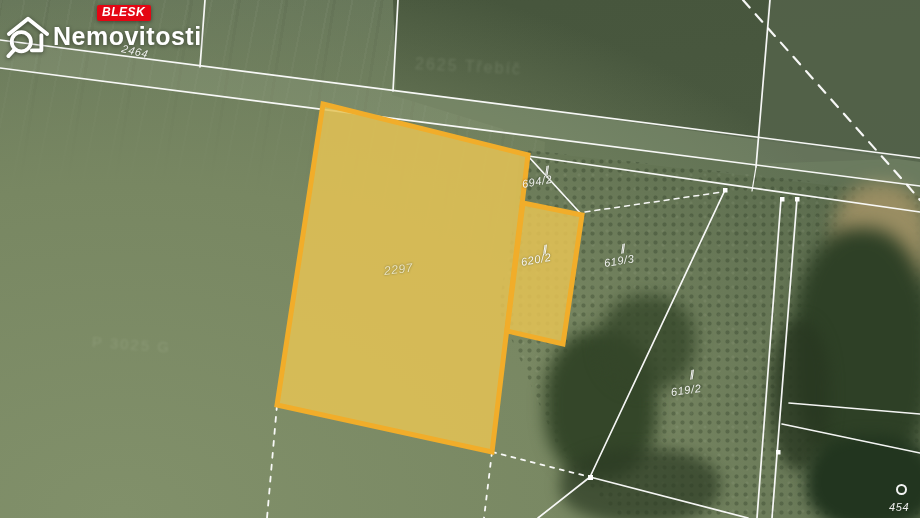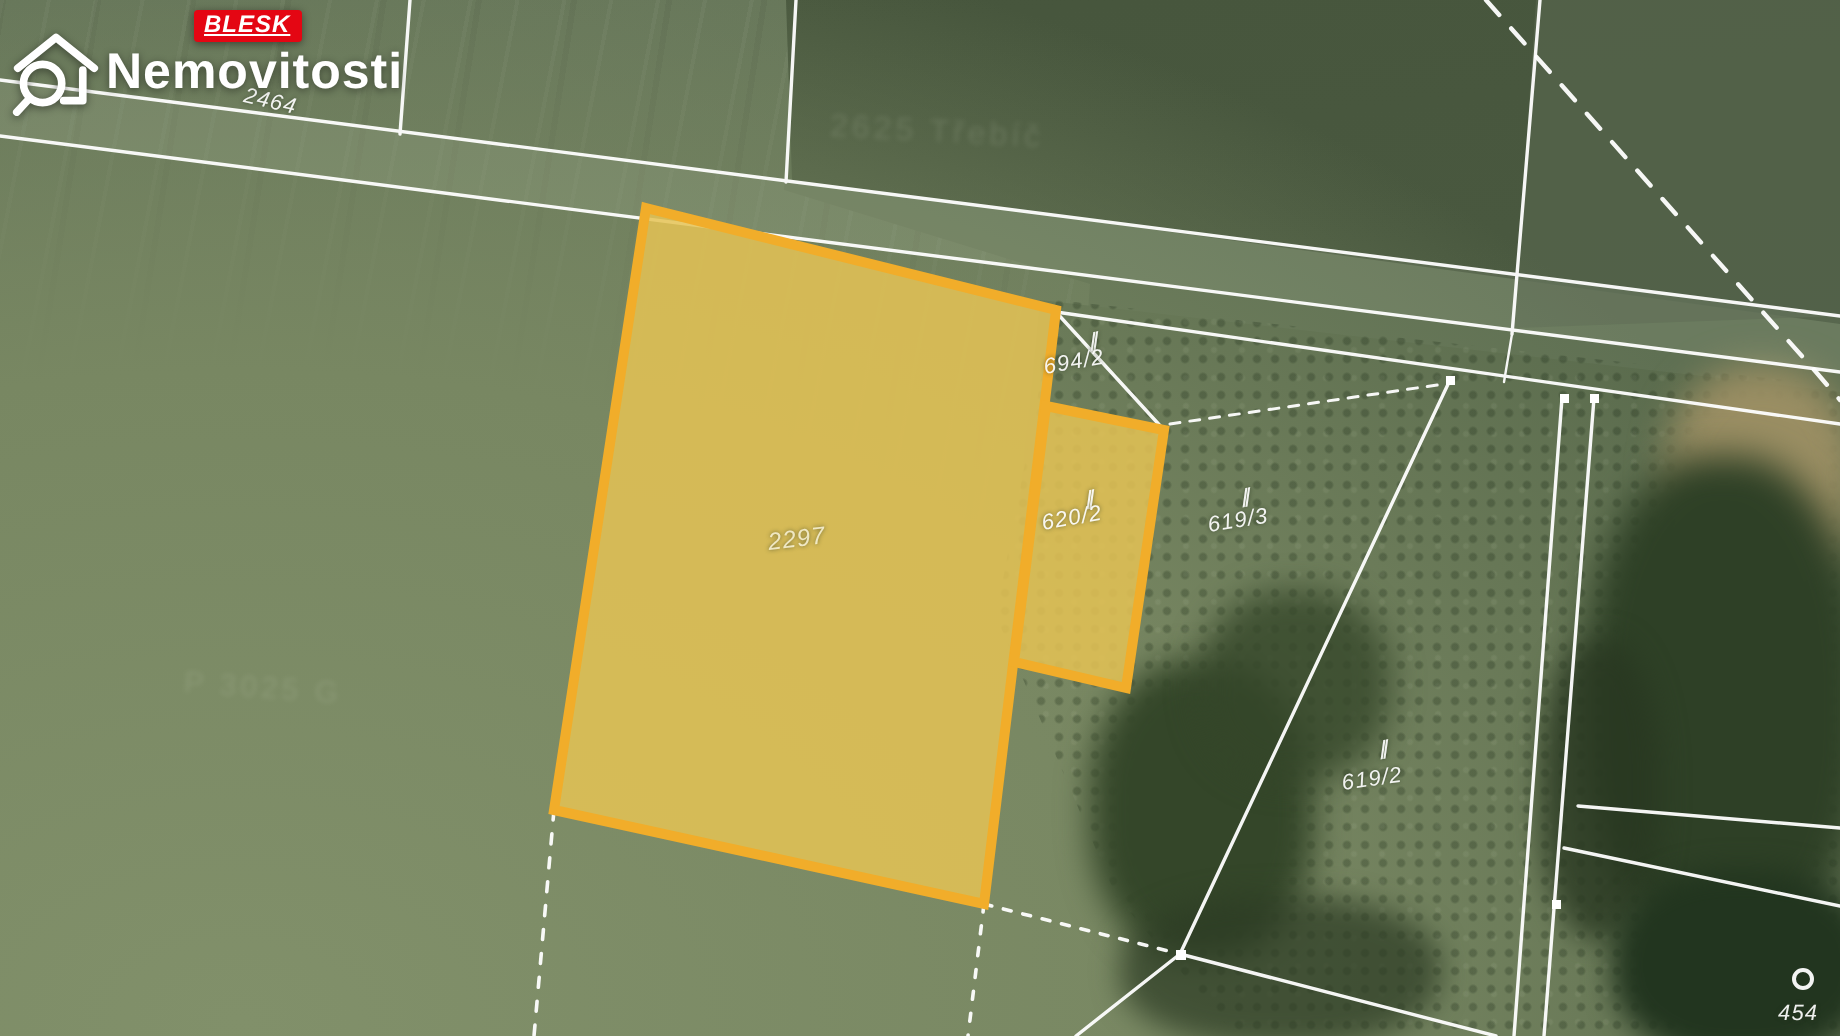--- a/index.html
+++ b/index.html
@@ -177,18 +177,18 @@
   <div class="brand">
     <svg class="brand-icon" viewBox="0 0 48 46">
       <g fill="none" stroke="#ffffff" stroke-width="4" stroke-linecap="round" stroke-linejoin="round">
         <path d="M4 21 L24 5 L44 21"></path>
         <path d="M38 22 V38 H28"></path>
         <circle cx="17" cy="29" r="10"></circle>
         <path d="M9.5 37.5 L3.5 44"></path>
       </g>
     </svg>
     <div class="brand-text">
-      <span class="brand-badge" style="background-color: rgb(228, 6, 19); text-decoration: underline;">BLESK</span>
+      <span class="brand-badge" style="background-color: rgb(228, 6, 19);">BLESK</span>
       <span class="brand-name">Nemovitosti</span>
     </div>
   </div>
 
 </div>
 
 </body></html>

